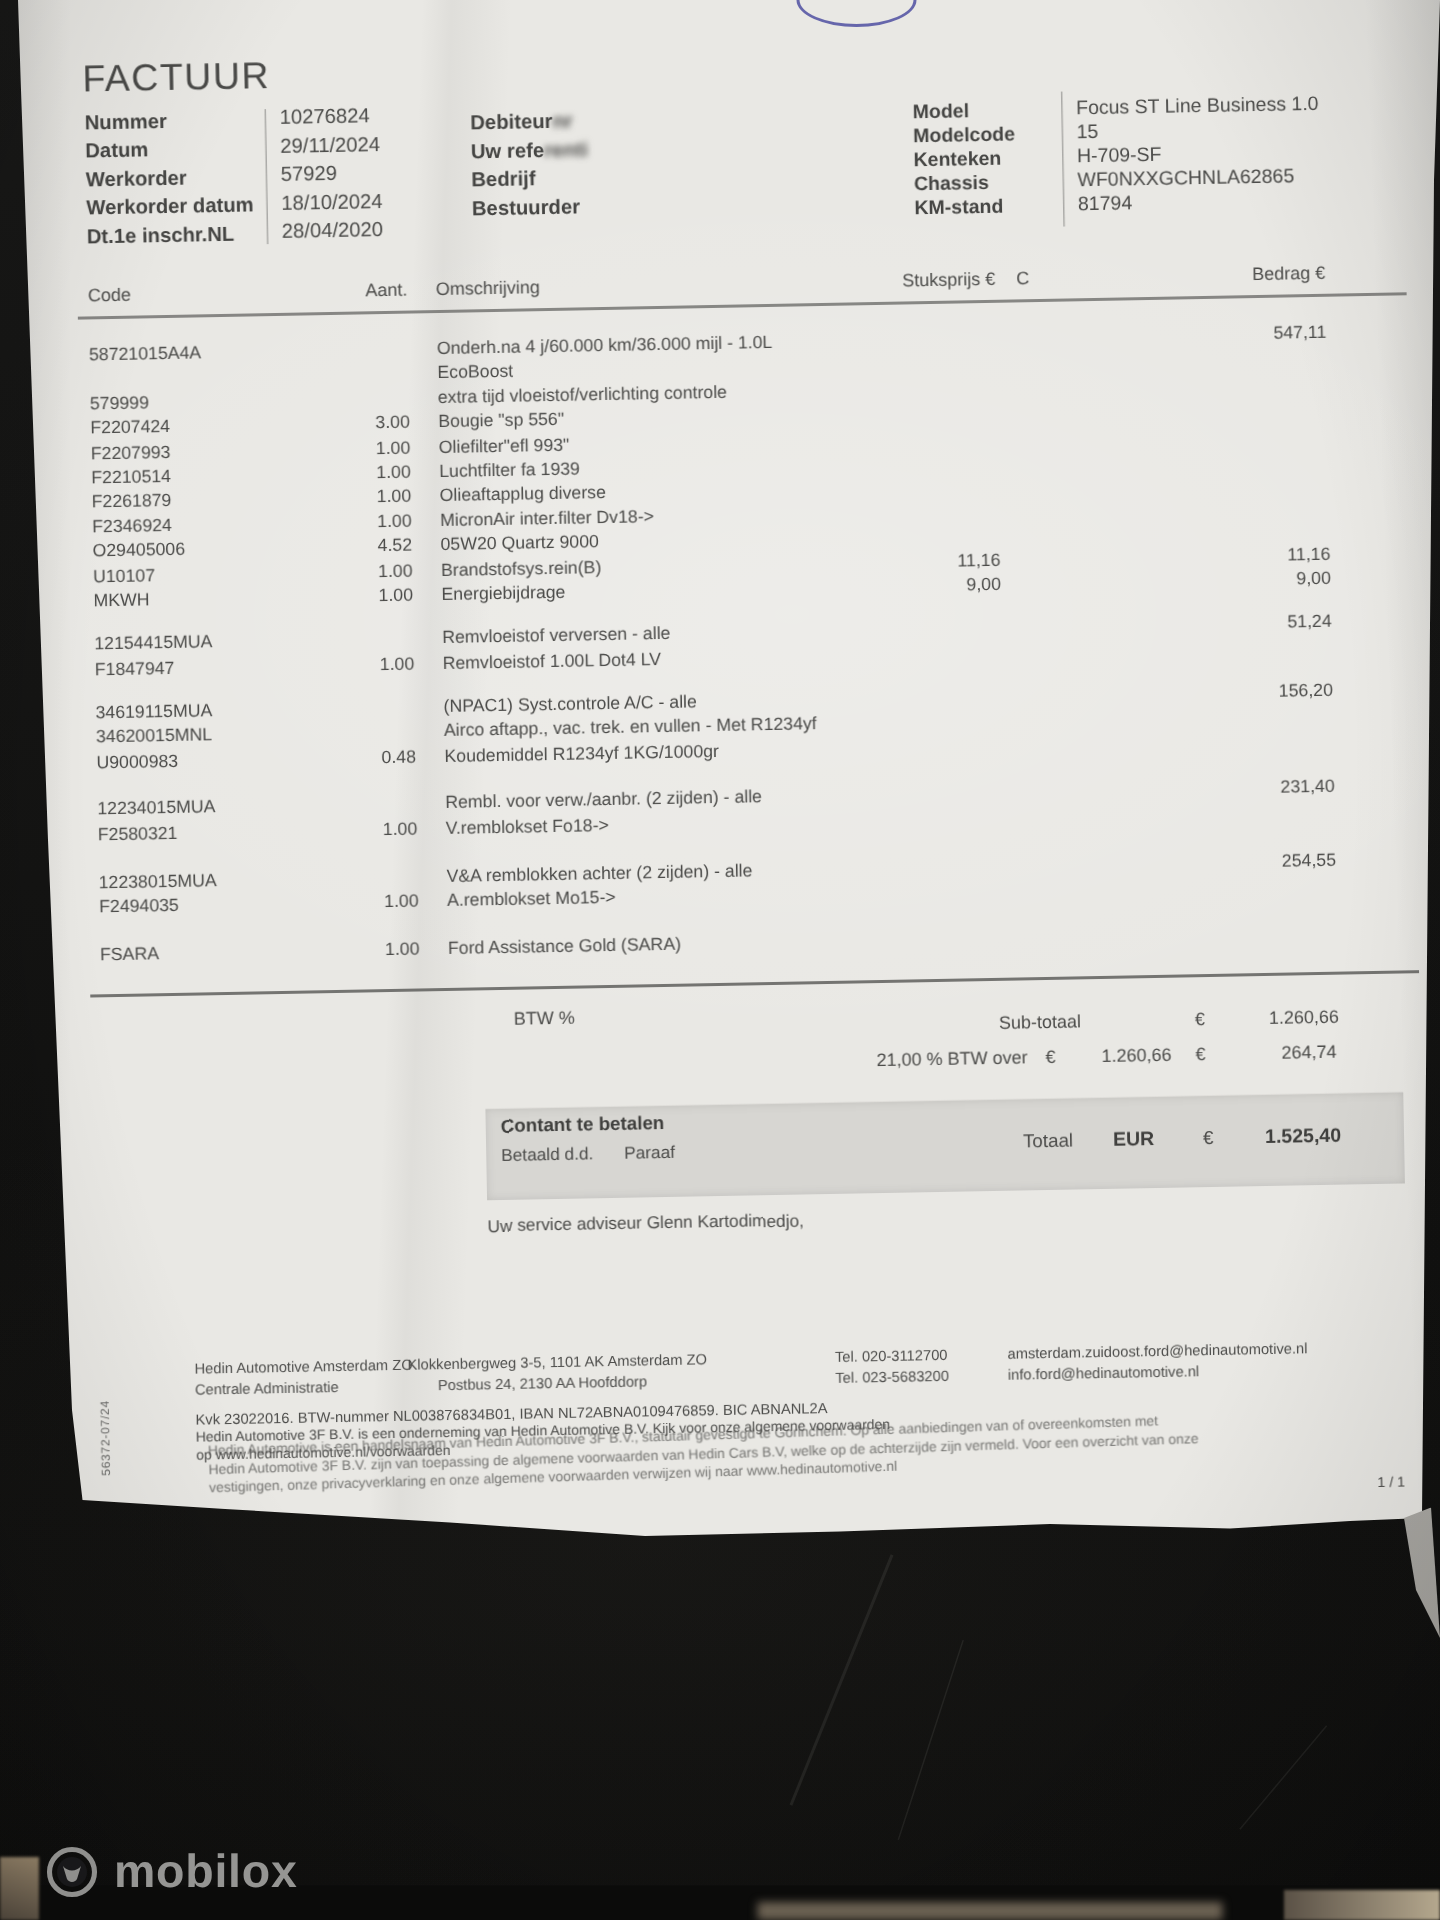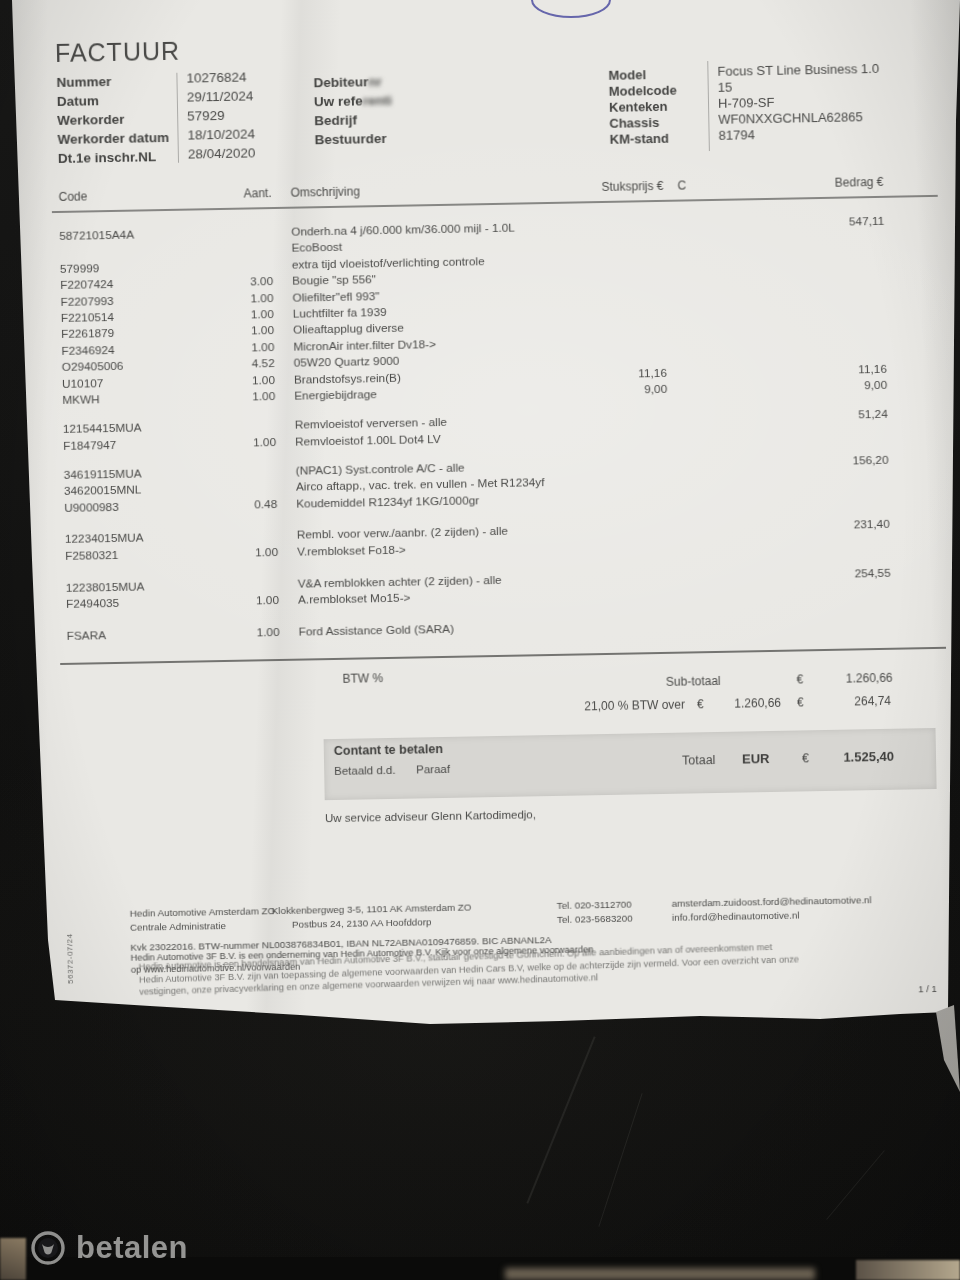--- a/index.html
+++ b/index.html
@@ -370,14 +370,14 @@
 <div class="floor-patch"></div>
 <div class="floor-corner-r"></div>
 <div class="floor-corner-l"></div>
 
 <div class="wm">
   <svg width="36" height="36" viewBox="0 0 36 36">
     <circle cx="18" cy="18" r="15" fill="none" stroke="#8f8f8d" stroke-width="3.4"></circle>
     <circle cx="18" cy="18" r="10" fill="#18181a"></circle>
     <path d="M12 14 a7.5 7.5 0 0 0 12 0 l-2.6 8.5 a3.8 3.8 0 0 1 -6.8 0 z" fill="#8f8f8d"></path>
   </svg>
-  <span class="wm-text">betalen</span>
+  <span class="wm-text">mobilox</span>
 </div>
 
 </body></html>

